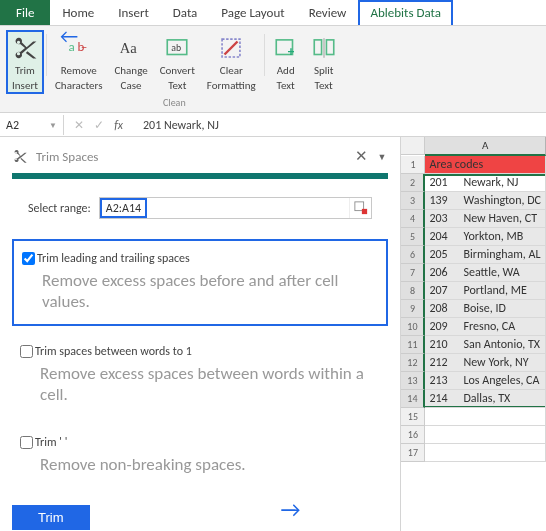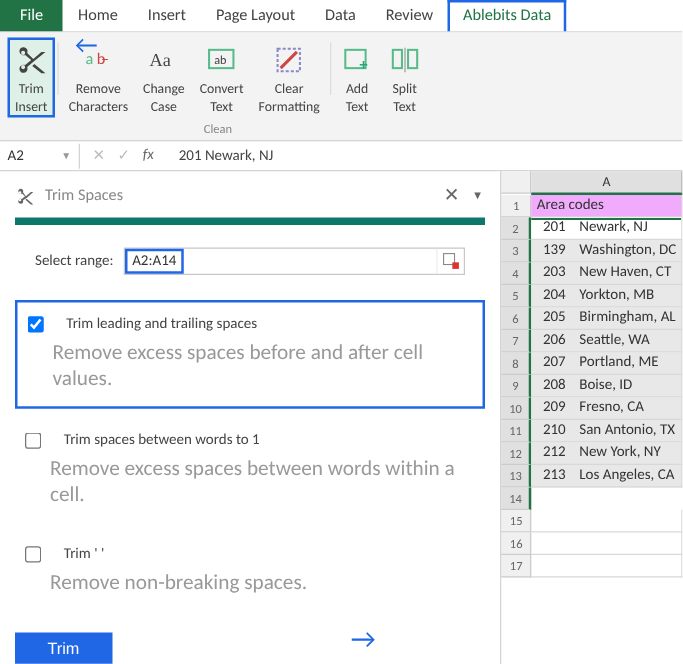--- a/index.html
+++ b/index.html
@@ -36,53 +36,53 @@
 
   .range-row { display:flex; align-items:center; gap:8px; margin: 18px 16px 20px;}
   .range-row label { font-size: 12px; color:#444;}
   .range-input-wrap { flex:1; display:flex; border:1px solid #c8c8c8; height:22px;}
   .range-hl { border:2px solid #2067e5; padding:1px 4px; font-size:12px; display:inline-flex; align-items:center;}
   .range-rest { flex:1;}
   .range-picker { width:22px; display:flex; align-items:center; justify-content:center; border-left:1px solid #eee; cursor:pointer;}
 
   .opt-block { padding: 10px 8px 12px; margin-bottom: 8px;}
   .opt-block.hl { border:2px solid #2067e5;}
-  .opt-row { display:flex; align-items:center; gap:18px; font-size:12px; color:#444; cursor:pointer;}
+  .opt-row { display:flex; align-items:center; gap:2px; font-size:12px; color:#444; cursor:pointer;}
   .opt-desc { font-size:17px; color:#999; margin: 5px 0 0 20px;}
   input[type=checkbox]{ width:13px; height:13px;}
 
   .bottom-row { display:flex; align-items:center; justify-content:space-between; margin-top: 18px;}
   .trim-btn { background:#2067e5; color:#fff; padding:5px 26px; font-size:13px; border:none; cursor:pointer;}
   .arrow-right { position:absolute; right:100px; bottom:19px; color:#2067e5; font-size:22px; pointer-events:none;}
 
   .grid-area { flex:1; font-size:12px; }
   .col-head { display:flex; }
   .corner { width:24px; height:18px; background:#f0f0f0; border:1px solid #ccc; border-top:none; border-left:none;}
   .col-A { flex:1; background:#e0e0e0; border:1px solid #b2b2b2; border-top:none; border-left:none; text-align:center; font-size:11px; color:#333; border-bottom:2px solid #217346; line-height:17px;}
   .g-row { display:flex; height:18px;}
   .row-head { width:24px; background:#f0f0f0; border-right:1px solid #ccc; border-bottom:1px solid #ccc; text-align:center; font-size:10px; color:#666; line-height:17px;}
   .row-head.sel { background:#e0e0e0; border-right:2px solid #217346;}
   .cell { flex:1; border-right:1px solid #d8d8d8; border-bottom:1px solid #d8d8d8; padding: 0 4px; white-space:nowrap; overflow:hidden; line-height:17px; color:#333; position:relative;}
-  .cell.header-cell { font-weight: normal; background:#f0abfc; }
+  .cell.header-cell { font-weight: normal; background:#ef4444; }
   .cell.sel { background:#e8e8e8;}
   .cell.sel.first { background:#fff;}
   .sel-border-top{box-shadow: inset 0 2px 0 #217346;}
   .sel-border-bottom::after{content:"";position:absolute;left:0;right:0;bottom:-1px;height:2px;background:#217346;}
-  .cell .code{display:inline-block; min-width:28px; text-align:center; margin-right:6px;}
+  .cell .code{display:inline-block; min-width:28px; text-align:left; margin-right:6px;}
 </style>
 </head>
 <body>
 
 <div class="menu-row">
   <div class="file-tab">File</div>
   <div id="menu-tabs" style="display: flex;">
       <div class="menu-tab">Home</div>
       <div class="menu-tab">Insert</div>
+      <div class="menu-tab">Data</div>
       <div class="menu-tab">Page Layout</div>
-      <div class="menu-tab">Data</div>
       <div class="menu-tab">Review</div>
       <div class="menu-tab active">Ablebits Data</div>
     </div>
 </div>
 
 <div class="ribbon">
   <span class="ribbon-arrow">←</span>
   <div class="ribbon-group">
     <div class="ribbon-items" id="ribbon-items">
         <div class="ribbon-btn active">
@@ -283,20 +283,21 @@
         <div class="g-row">
           <div class="row-head sel">12</div>
           <div class="cell sel"><span class="code">212</span><span>New York, NY</span></div>
         </div>
         <div class="g-row">
           <div class="row-head sel">13</div>
           <div class="cell sel"><span class="code">213</span><span>Los Angeles, CA</span></div>
         </div>
         <div class="g-row">
           <div class="row-head sel">14</div>
+          <div class="cell sel sel-border-bottom"><span class="code">214</span><span>Dallas, TX</span></div>
         </div>
         <div class="g-row">
           <div class="row-head">15</div>
           <div class="cell"></div>
         </div>
         <div class="g-row">
           <div class="row-head">16</div>
           <div class="cell"></div>
         </div>
         <div class="g-row">

